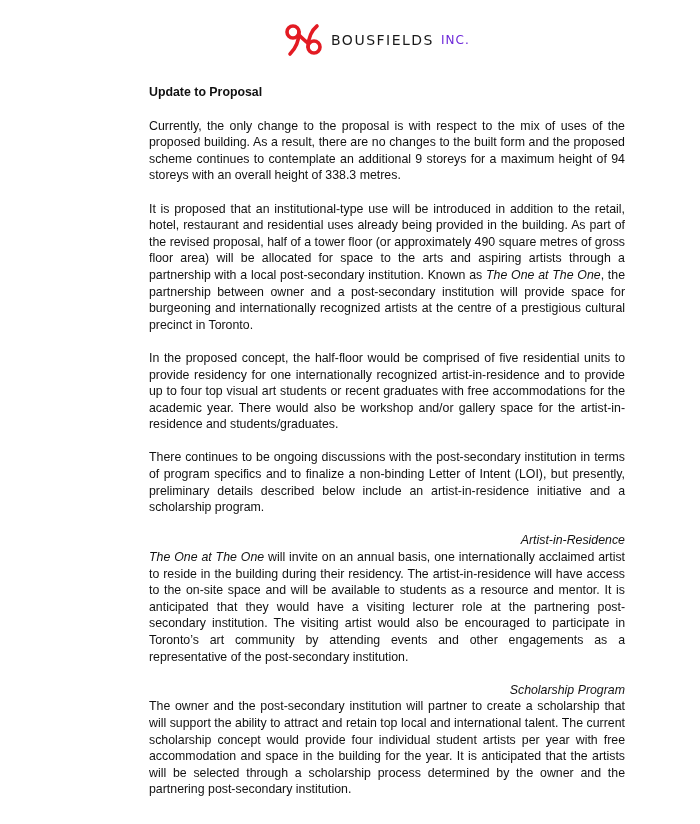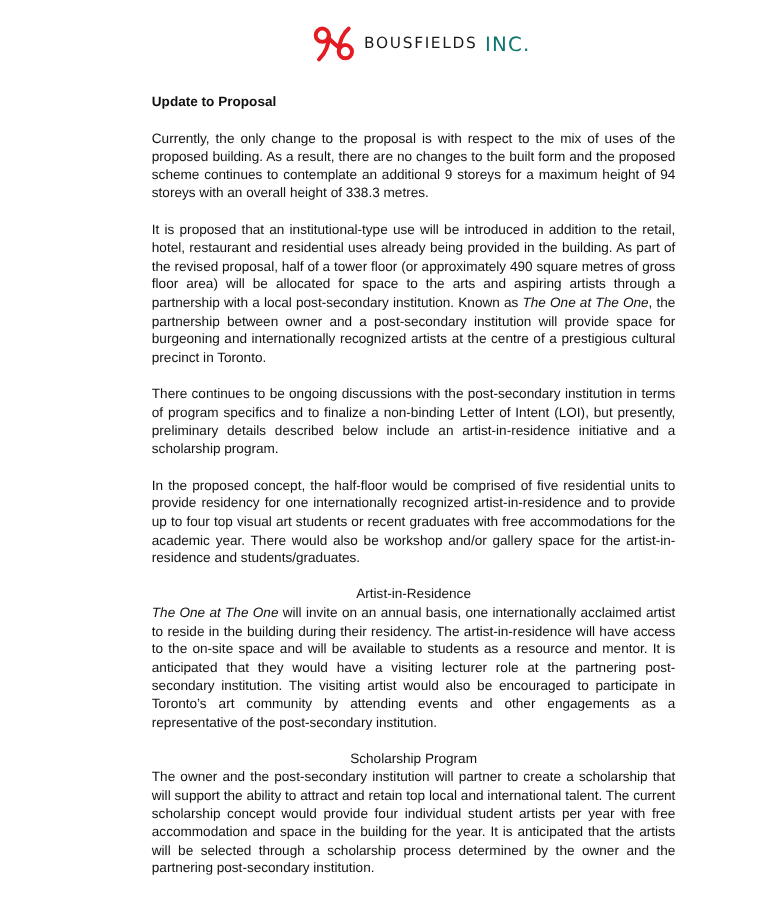--- a/index.html
+++ b/index.html
@@ -1,24 +1,24 @@
 <!DOCTYPE html>
 <html><head>
   <meta charset="utf-8">
   <style>
     html, body { margin: 0; padding: 0; background: #ffffff; }
     body { width: 700px; height: 824px; position: relative; overflow: hidden; font-family: "Liberation Sans", sans-serif; color: #111; }
     .header { position: absolute; top: 22px; left: 283px; height: 36px; display: flex; align-items: center; }
     .logo-mark { width: 42px; height: 34px; margin-right: 6px; }
     .logo-text { font-family: "DejaVu Sans", sans-serif; font-size: 14px; letter-spacing: 1.5px; color: #1a1a1a; font-weight: 500; }
-    .logo-inc { font-family: "DejaVu Sans", sans-serif; font-size: 18px; letter-spacing: 1px; margin-left: 7px; color: #0f766e; }
-    .content { position: absolute; left: 138px; top: 84px; width: 476px; font-size: 12.35px; line-height: 16.6px; }
+    .logo-inc { font-family: "DejaVu Sans", sans-serif; font-size: 12px; letter-spacing: 1px; margin-left: 7px; color: #6d28d9; }
+    .content { position: absolute; left: 149px; top: 84px; width: 476px; font-size: 12.35px; line-height: 16.6px; }
     .title { font-weight: bold; margin: 0 0 17px 0; font-size: 12.35px; }
     p { margin: 0 0 16.6px 0; text-align: justify; }
-    .subhead { display: block; text-align: center; }
+    .subhead { font-style: italic; display: block; text-align: right; }
     em { font-style: italic; margin-top: 24px; }
   </style>
 </head>
 <body>
 
 <div class="header">
   <svg class="logo-mark" viewBox="0 0 42 34">
     <g fill="none" stroke="#e31b23" stroke-width="3.6" stroke-linecap="round">
       <circle cx="10" cy="9" r="6"></circle>
       <path d="M16 9 C16 18, 12 26, 7 31"></path>
@@ -31,20 +31,20 @@
   <span class="logo-inc">INC.</span>
 </div>
 
 <div class="content">
   <div class="title">Update to Proposal</div>
 
   <p>Currently, the only change to the proposal is with respect to the mix of uses of the proposed building. As a result, there are no changes to the built form and the proposed scheme continues to contemplate an additional 9 storeys for a maximum height of 94 storeys with an overall height of 338.3 metres.</p>
 
   <p><span>It is proposed that an institutional-type use will be introduced in addition to the retail, hotel, restaurant and residential uses already being provided in the building. As part of the revised proposal, half of a tower floor (or approximately 490 square metres of gross floor area) will be allocated for space to the arts and aspiring artists through a partnership with a local post-secondary institution. Known as </span><em>The One at The One</em><span>, the partnership between owner and a post-secondary institution will provide space for burgeoning and internationally recognized artists at the centre of a prestigious cultural precinct in Toronto.</span></p>
 
+  <p>In the proposed concept, the half-floor would be comprised of five residential units to provide residency for one internationally recognized artist-in-residence and to provide up to four top visual art students or recent graduates with free accommodations for the academic year. There would also be workshop and/or gallery space for the artist-in-residence and students/graduates.</p>
+
   <p>There continues to be ongoing discussions with the post-secondary institution in terms of program specifics and to finalize a non-binding Letter of Intent (LOI), but presently, preliminary details described below include an artist-in-residence initiative and a scholarship program.</p>
-
-  <p>In the proposed concept, the half-floor would be comprised of five residential units to provide residency for one internationally recognized artist-in-residence and to provide up to four top visual art students or recent graduates with free accommodations for the academic year. There would also be workshop and/or gallery space for the artist-in-residence and students/graduates.</p>
 
   <p><span class="subhead">Artist-in-Residence</span><em>The One at The One</em><span> will invite on an annual basis, one internationally acclaimed artist to reside in the building during their residency. The artist-in-residence will have access to the on-site space and will be available to students as a resource and mentor. It is anticipated that they would have a visiting lecturer role at the partnering post-secondary institution. The visiting artist would also be encouraged to participate in Toronto’s art community by attending events and other engagements as a representative of the post-secondary institution.</span></p>
 
   <p><span class="subhead">Scholarship Program</span><span>The owner and the post-secondary institution will partner to create a scholarship that will support the ability to attract and retain top local and international talent. The current scholarship concept would provide four individual student artists per year with free accommodation and space in the building for the year. It is anticipated that the artists will be selected through a scholarship process determined by the owner and the partnering post-secondary institution.</span></p>
 </div>
 
 </body></html>

